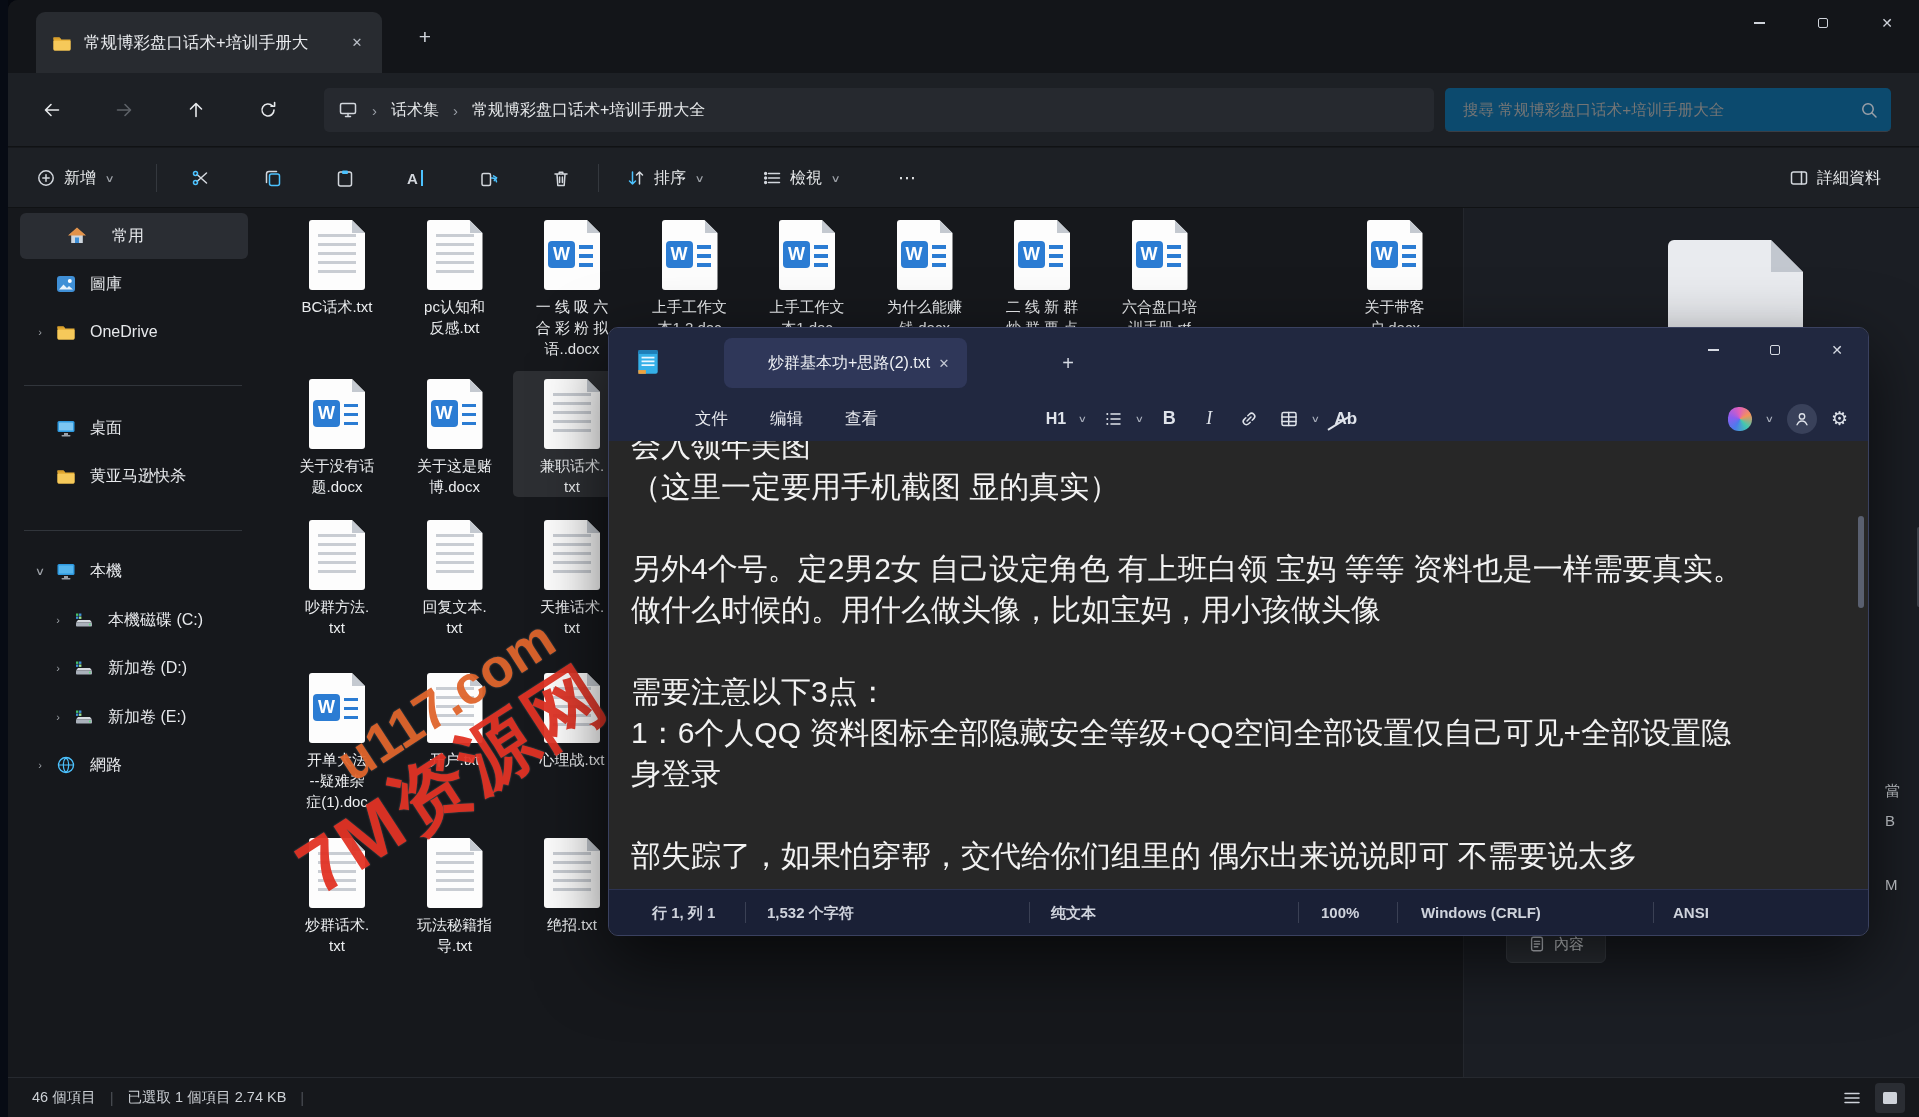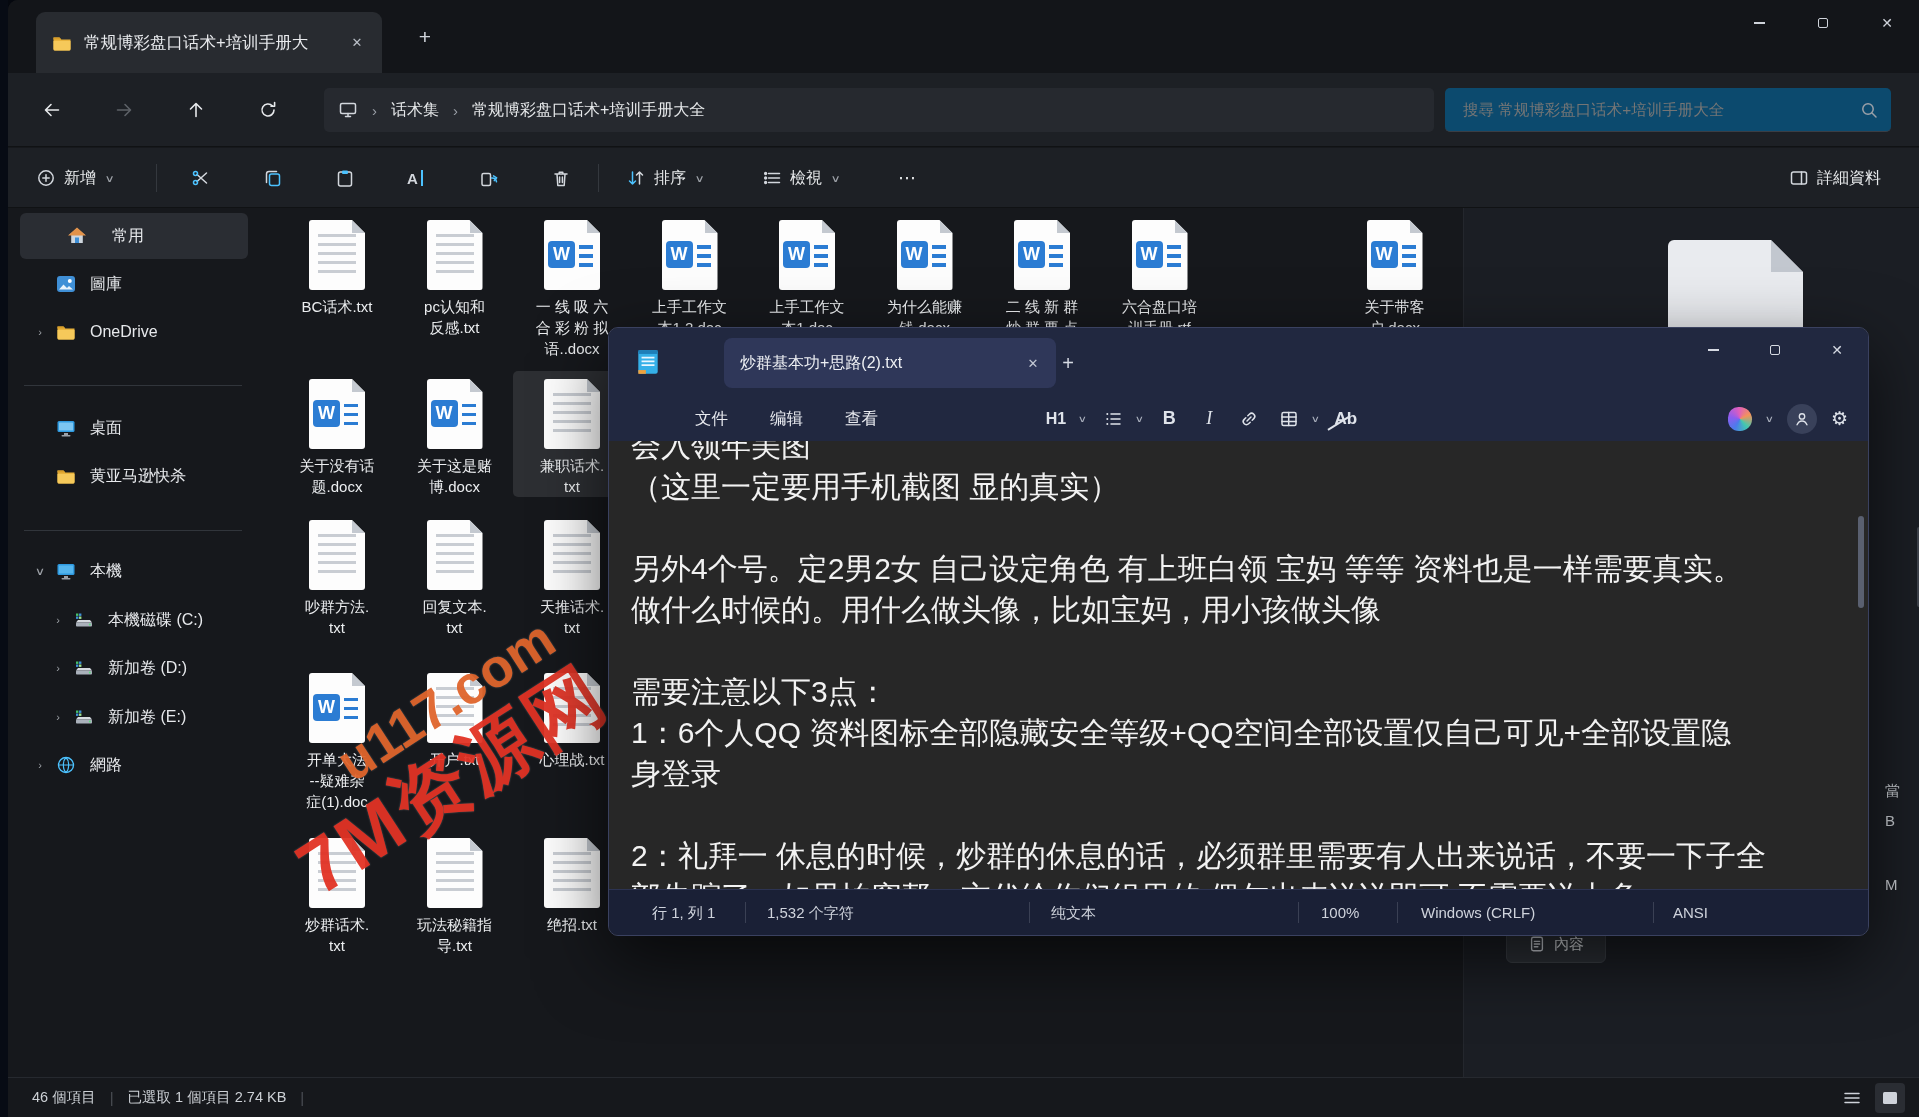--- a/index.html
+++ b/index.html
@@ -82,21 +82,21 @@
 
   
   .wm{position:absolute;left:250px;top:790px;transform:rotate(-33deg);transform-origin:0 0;z-index:40;pointer-events:none;opacity:.95;}
   .wm1{margin-left:90px;font-size:54px;font-weight:700;color:#e0652c;text-shadow:0 0 2px rgba(255,255,255,.3);}
   .wm2{font-size:76px;font-weight:800;color:#e23325;letter-spacing:3px;margin-top:-10px;text-shadow:0 0 2px rgba(255,255,255,.3);}
 
   
   .np{position:absolute;left:608px;top:327px;width:1261px;height:609px;z-index:50;background:#272727;border-radius:10px;border:1px solid #3a4160;box-shadow:0 24px 70px rgba(0,0,0,.65);overflow:hidden;}
   .np-chrome{position:absolute;left:0;top:0;right:0;height:113px;background:#212840;}
   .np-appicon{position:absolute;left:27px;top:20px;}
-  .np-tab{position:absolute;left:115px;top:10px;width:332px;height:50px;background:#2f3759;border-radius:8px;display:flex;align-items:center;padding:0 10px 0 16px;}
+  .np-tab{position:absolute;left:115px;top:10px;width:243px;height:50px;background:#2f3759;border-radius:8px;display:flex;align-items:center;padding:0 10px 0 44px;}
   .np-tab-title{flex:1;color:#eef0f4;font-size:16px;white-space:nowrap;overflow:hidden;}
   .np-tab-close{width:26px;height:26px;display:flex;align-items:center;justify-content:center;color:#c3c8d4;font-size:13px;border-radius:5px;}
   .np-newtab{position:absolute;left:444px;top:20px;width:30px;height:30px;display:flex;align-items:center;justify-content:center;color:#d6dae3;font-size:20px;font-weight:300;border-radius:5px;}
   .np-winbtns{position:absolute;right:0;top:0;height:44px;display:flex;}
   .np-winbtn{width:62px;height:44px;display:flex;align-items:center;justify-content:center;color:#d6dae3;}
   .np-menus{position:absolute;top:68px;height:45px;display:flex;align-items:center;}
   .np-menu{padding:0 4px;margin-right:34px;color:#e8eaef;font-size:16.5px;}
   .np-tools{position:absolute;top:68px;height:45px;left:430px;display:flex;align-items:center;color:#dfe3ea;}
   .np-tool{display:flex;align-items:center;justify-content:center;height:34px;min-width:34px;border-radius:5px;margin-right:6px;}
   .np-chev{font-size:9px;color:#aab0bd;transform:scaleX(1.4);margin:0 10px 0 0;}
@@ -107,21 +107,21 @@
   .t-ab::after{content:"";position:absolute;left:-3px;top:60%;width:26px;height:2px;background:#dfe3ea;transform:rotate(-32deg);}
   .np-right{position:absolute;top:68px;right:20px;height:45px;display:flex;align-items:center;gap:14px;}
   .copilot{width:24px;height:24px;border-radius:46% 54% 52% 48%;background:conic-gradient(from 210deg,#4b7bec,#8e5cf0,#e05ebc,#f2945a,#42c9b0,#4b7bec);}
   .np-person{width:30px;height:30px;border-radius:50%;background:#39415a;display:flex;align-items:center;justify-content:center;}
   .np-gear{font-size:19px;color:#dfe3ea;}
   .np-content{position:absolute;left:0;right:0;top:113px;bottom:46px;background:#272727;overflow:hidden;}
   .np-lines{position:absolute;left:22px;top:-16px;right:16px;}
   .np-line{height:41px;line-height:41px;font-size:30px;color:#f2f2f2;white-space:nowrap;}
   .np-thumb{position:absolute;right:4px;top:188px;width:6px;height:92px;background:#5a6070;border-radius:3px;}
   .np-status{position:absolute;left:0;right:0;bottom:0;height:46px;background:#1a2036;border-top:1px solid #2c3352;color:#cfd3dc;font-size:15px;}
-  .np-st{position:absolute;top:0;line-height:45px;white-space:nowrap;}
+  .np-st{position:absolute;top:0;line-height:45px;white-space:nowrap;font-weight:bold;}
   .np-st-sep{position:absolute;top:12px;width:1px;height:21px;background:#3a4054;}
 </style>
 </head>
 <body>
 
 <div id="stage">
   <div class="edge"></div>
 
   <div class="exp">
 
@@ -763,21 +763,20 @@
           <div class="np-line">会入领年美图</div>
           <div class="np-line">（这里一定要用手机截图 显的真实）</div>
           <div class="np-line"></div>
           <div class="np-line">另外4个号。定2男2女  自己设定角色 有上班白领 宝妈 等等 资料也是一样需要真实。</div>
           <div class="np-line">做什么时候的。用什么做头像，比如宝妈，用小孩做头像</div>
           <div class="np-line"></div>
           <div class="np-line">需要注意以下3点：</div>
           <div class="np-line">1：6个人QQ 资料图标全部隐藏安全等级+QQ空间全部设置仅自己可见+全部设置隐</div>
           <div class="np-line">身登录</div>
           <div class="np-line"></div>
-          <div class="np-line">2：礼拜一 休息的时候，炒群的休息的话，必须群里需要有人出来说话，不要一下子全</div>
           <div class="np-line">部失踪了，如果怕穿帮，交代给你们组里的 偶尔出来说说即可 不需要说太多</div>
         </div>
     </div>
     <div class="np-thumb"></div>
 
     <div class="np-status">
       <span class="np-st" style="left:43px">行 1, 列 1</span>
       <div class="np-st-sep" style="left:136px"></div>
       <span class="np-st" style="left:158px">1,532 个字符</span>
       <div class="np-st-sep" style="left:420px"></div>

